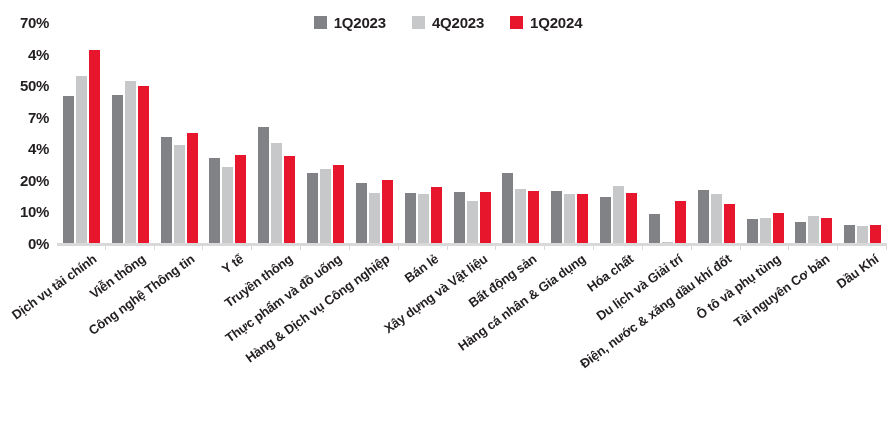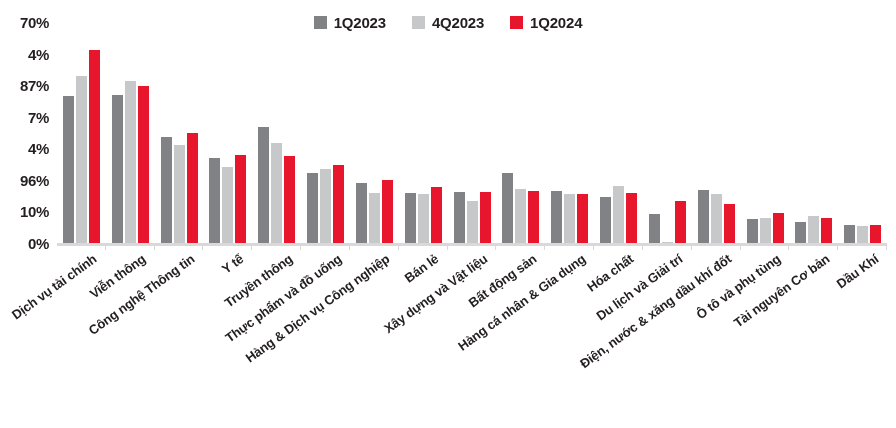--- a/index.html
+++ b/index.html
@@ -162,24 +162,24 @@
       </div>
       <div class="legend-item">
         <span class="legend-swatch" style="background: rgb(232, 22, 45);"></span>
         <span class="legend-label">1Q2024</span>
       </div>
     </div>
 
   <div class="y-axis">
       <div class="y-tick" style="top: 22px;">70%</div>
       <div class="y-tick" style="top: 53.5714px;">4%</div>
-      <div class="y-tick" style="top: 85.1429px;">87%</div>
+      <div class="y-tick" style="top: 85.1429px;">50%</div>
       <div class="y-tick" style="top: 116.714px;">7%</div>
       <div class="y-tick" style="top: 148.286px;">4%</div>
-      <div class="y-tick" style="top: 179.857px;">96%</div>
+      <div class="y-tick" style="top: 179.857px;">20%</div>
       <div class="y-tick" style="top: 211.429px; margin-left: 28px;">10%</div>
       <div class="y-tick" style="top: 243px;">0%</div>
     </div>
 
   <div class="plot">
     <div class="groups">
         <div class="group">
           <div class="bar" title="Dịch vụ tài chính — 1Q2023: 46.5%" style="height: 146.807px; background: rgb(128, 130, 133);"></div>
           <div class="bar" title="Dịch vụ tài chính — 4Q2023: 52.8%" style="height: 166.697px; background: rgb(199, 200, 202);"></div>
           <div class="bar" title="Dịch vụ tài chính — 1Q2024: 61.2%" style="height: 193.217px; background: rgb(232, 22, 45);"></div>

